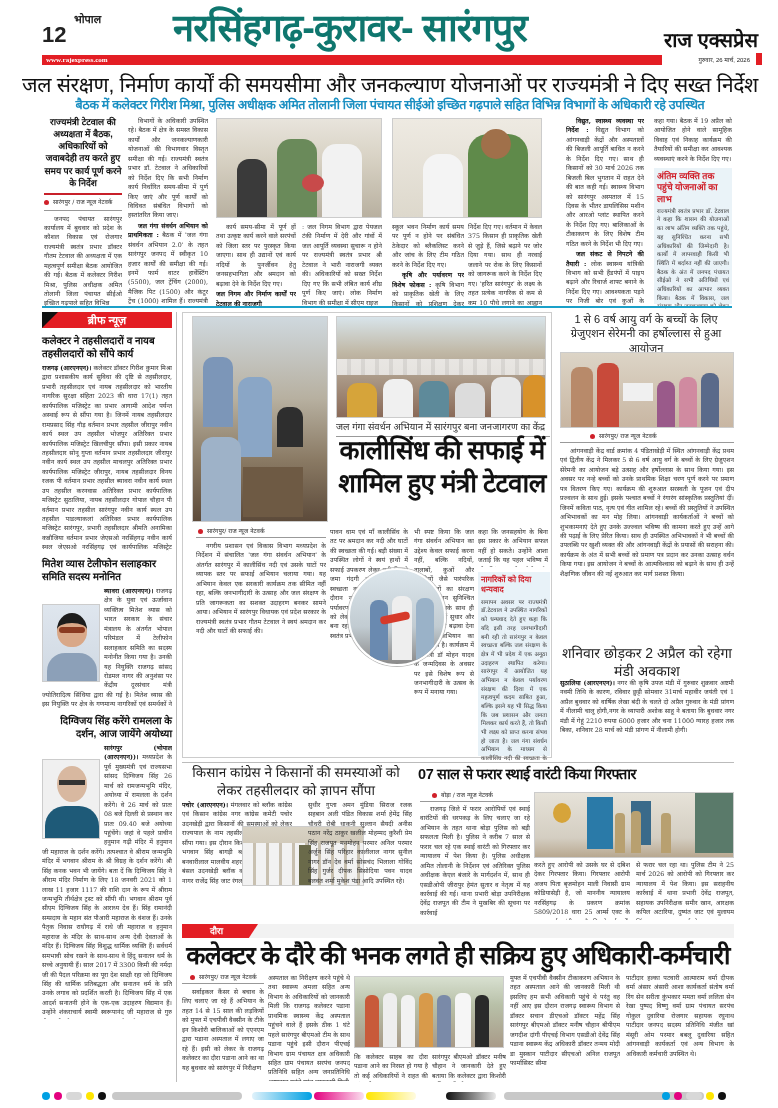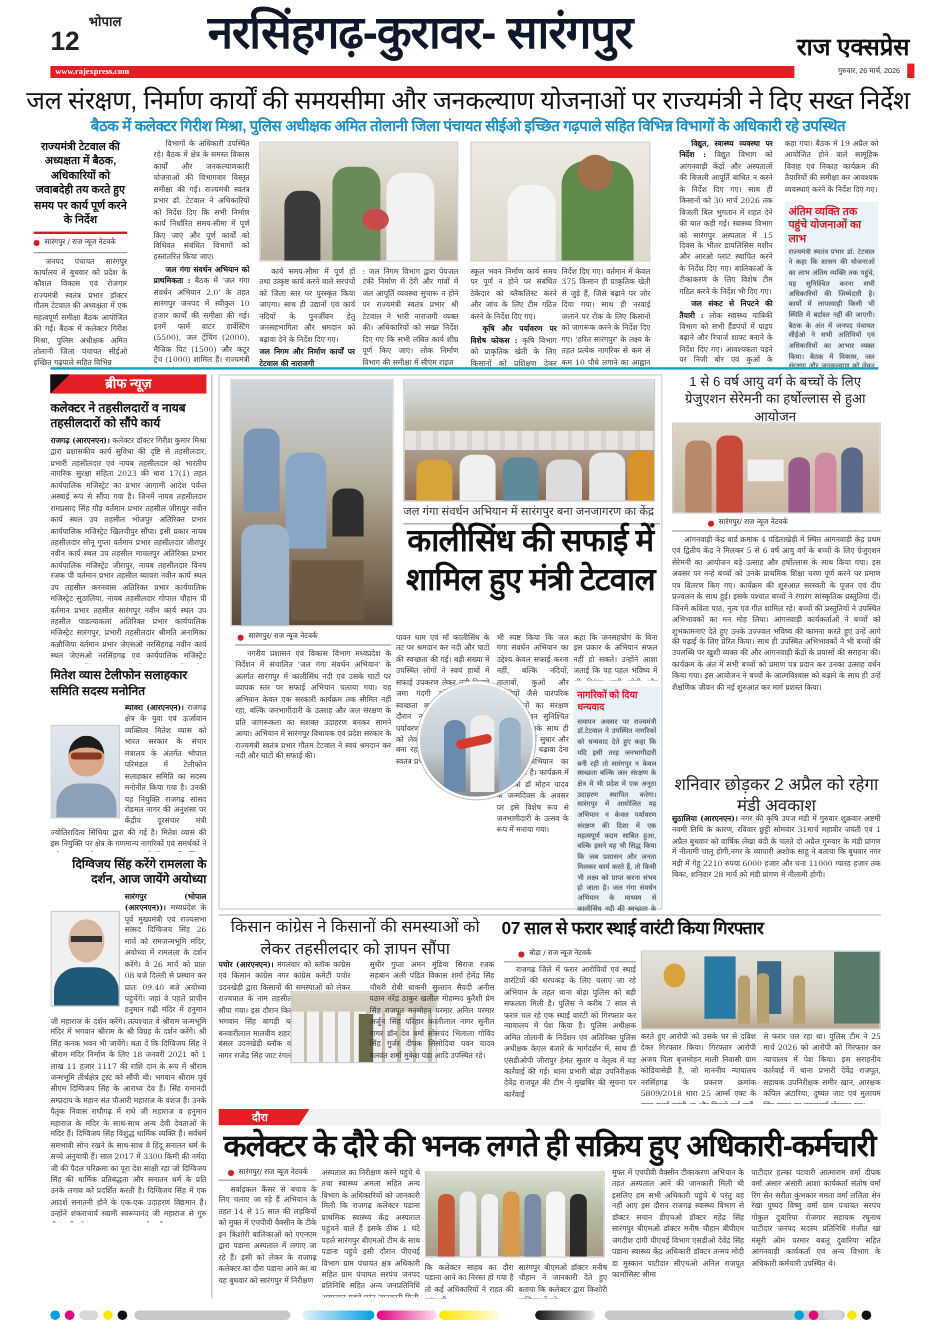--- a/index.html
+++ b/index.html
@@ -15,33 +15,33 @@
 .photo{background:#8a8a8a;border:1px solid #ccc;overflow:hidden}
 .rule-blue{height:2px;background:#1aa0c8}
 .vrule{width:1px;background:#bbb}
 </style>
 </head>
 <body>
 
 <div class="abs sans" style="left:0;top:0;width:778px;height:68px;">
   <div class="abs" style="left:42px;top:12px;font-size:11px;font-weight:bold;margin-left:32px;">भोपाल</div>
   <div class="abs" style="left:42px;top:24px;font-size:22px;font-weight:bold;line-height:1;">12</div>
-  <div class="abs" style="left:130px;top:8px;width:440px;text-align:center;font-size:38px;font-weight:bold;letter-spacing:-1px;line-height:1.1;color:#0f172a;">नरसिंहगढ़-कुरावर- सारंगपुर</div>
+  <div class="abs" style="left:130px;top:8px;width:440px;text-align:center;font-size:38px;font-weight:bold;letter-spacing:-1px;line-height:1.1;color:#0f766e;">नरसिंहगढ़-कुरावर- सारंगपुर</div>
   <div class="abs" style="left:618px;top:26px;width:140px;text-align:right;font-size:20px;font-weight:bold;color:#111;">राज एक्सप्रेस</div>
   <div class="abs" style="left:42px;top:55px;width:620px;height:10px;background:#e31e24;">
     <span style="position:absolute;left:4px;top:0;font-family:'Liberation Serif',serif;font-size:7px;color:#fff;font-weight:bold;line-height:10px;">www.rajexpress.com</span>
   </div>
   <div class="abs" style="left:660px;top:55px;width:90px;text-align:right;font-size:6px;line-height:10px;">गुरुवार, 26 मार्च, 2026</div>
   <div class="abs" style="left:756px;top:53px;width:6px;height:12px;background:#e31e24;"></div>
 </div>
 
 <div class="abs sans" style="left:20px;top:72px;width:740px;text-align:center;font-size:21px;line-height:1.2;color:#111;letter-spacing:-0.3px;">जल संरक्षण, निर्माण कार्यों की समयसीमा और जनकल्याण योजनाओं पर राज्यमंत्री ने दिए सख्त निर्देश</div>
 <div class="abs sans" style="left:20px;top:98px;width:740px;text-align:center;font-size:12.5px;font-weight:bold;color:#1a8fc2;line-height:1.2;letter-spacing:-0.3px;">बैठक में कलेक्टर गिरीश मिश्रा, पुलिस अधीक्षक अमित तोलानी जिला पंचायत सीईओ इच्छित गढ़पाले सहित विभिन्न विभागों के अधिकारी रहे उपस्थित</div>
 
-<div class="abs" style="left:28px;top:116px;width:78px;">
+<div class="abs" style="left:44px;top:116px;width:78px;">
   <div class="sans" style="font-size:9px;font-weight:bold;text-align:center;line-height:1.35;color:#111;">राज्यमंत्री टेटवाल की अध्यक्षता में बैठक, अधिकारियों को जवाबदेही तय करते हुए समय पर कार्य पूर्ण करने के निर्देश</div>
   <div style="height:2px;background:#c8202a;margin:4px 0 3px;"></div>
   <div class="byline">
       <span class="dot"></span>
       <span>सारंगपुर / राज न्यूज नेटवर्क</span>
     </div>
   <div style="height:1px;background:#999;margin:3px 0;"></div>
   <div class="txt" style="height:96px;">
       <p>जनपद पंचायत सारंगपुर कार्यालय में बुधवार को प्रदेश के कौशल विकास एवं रोजगार राज्यमंत्री स्वतंत्र प्रभार डॉक्टर गौतम टेटवाल की अध्यक्षता में एक महत्वपूर्ण समीक्षा बैठक आयोजित की गई। बैठक में कलेक्टर गिरीश मिश्रा, पुलिस अधीक्षक अमित तोलानी जिला पंचायत सीईओ इच्छित गढ़पाले सहित विभिन्न</p>
     </div>

